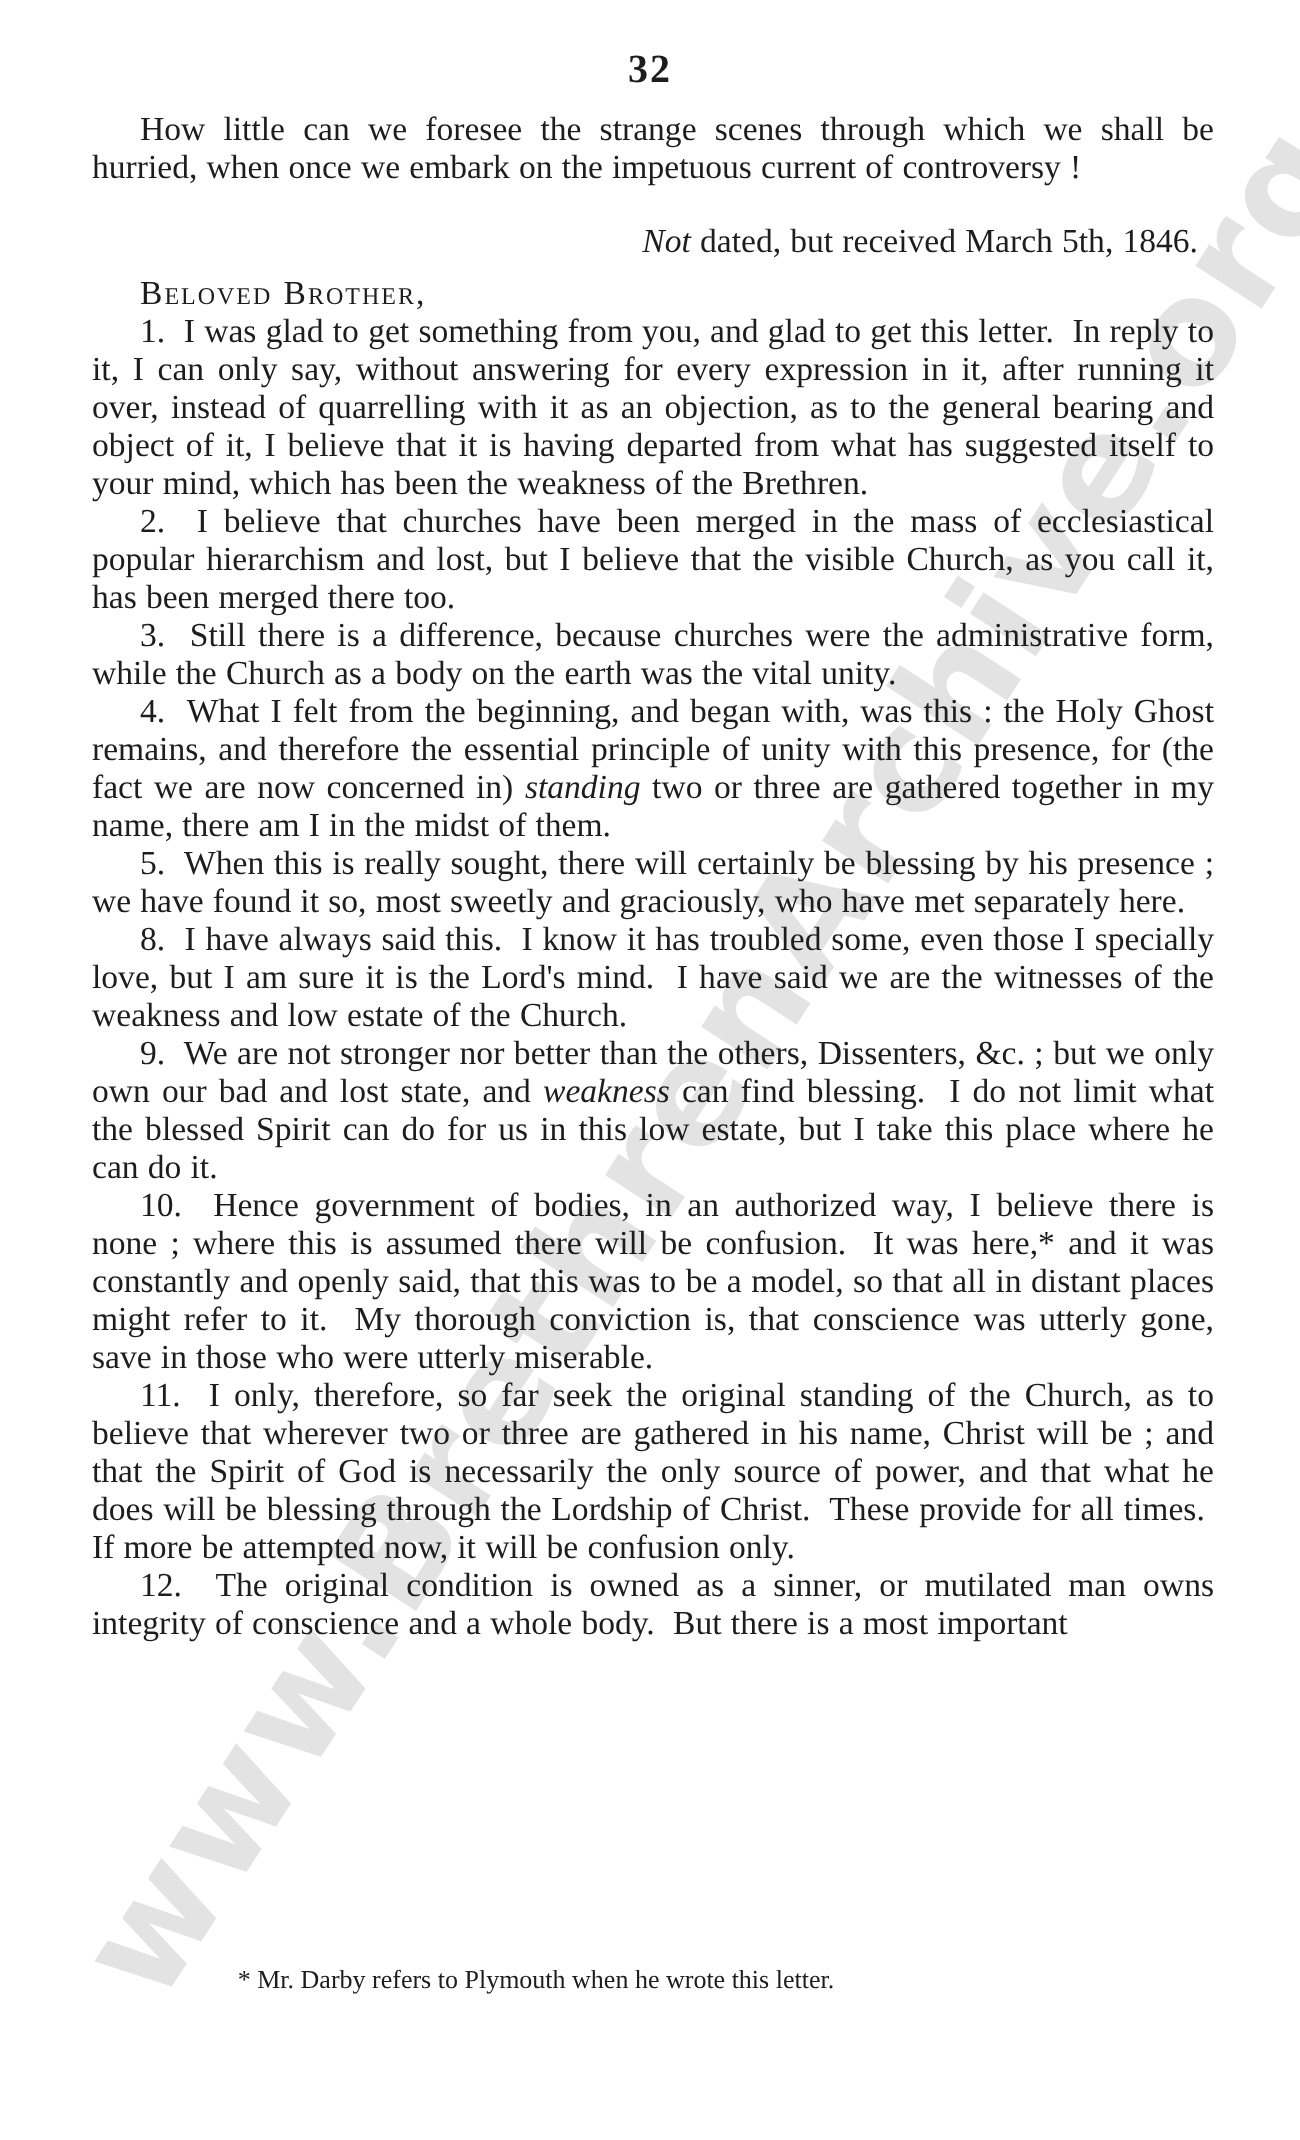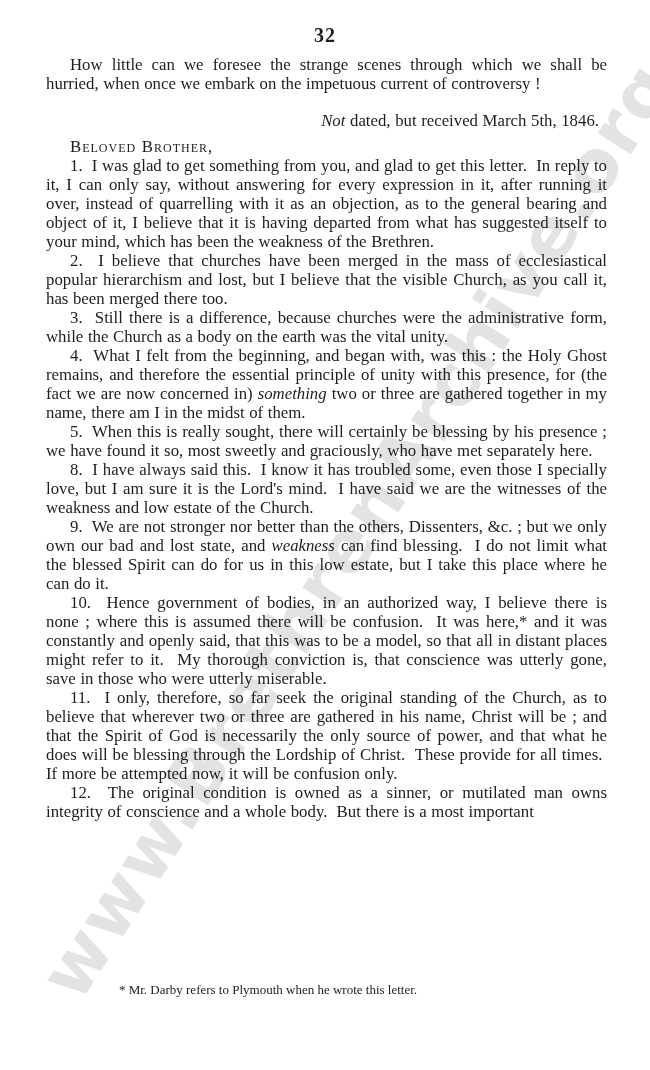--- a/index.html
+++ b/index.html
@@ -95,21 +95,21 @@
   <div class="column">
     <p class="intro">How little can we foresee the strange scenes through which we shall be hurried, when once we embark on the impetuous current of controversy&nbsp;!</p>
 
     <p class="dateline"><span class="ital">Not</span><span> dated, but received March 5th, 1846.</span></p>
 
     <p class="salutation">Beloved Brother,</p>
 
     <p><span>1.&nbsp; I was glad to get something from you, and glad to get this letter.&nbsp; In reply to it, I can only say, without answering for every expression in it, after running it over, instead of quarrelling with it as an objection, as to the general bearing and object of it, I believe that it is having departed from what has suggested itself to your mind, which has been the weakness of the Brethren.</span></p>
     <p><span>2.&nbsp; I believe that churches have been merged in the mass of ecclesiastical popular hierarchism and lost, but I believe that the visible Church, as you call it, has been merged there too.</span></p>
     <p><span>3.&nbsp; Still there is a difference, because churches were the administrative form, while the Church as a body on the earth was the vital unity.</span></p>
-    <p><span>4.&nbsp; What I felt from the beginning, and began with, was this&nbsp;: the Holy Ghost remains, and therefore the essential principle of unity with this presence, for (the fact we are now concerned in) </span><span class="ital">something</span><span> two or three are gathered together in my name, there am I in the midst of them.</span></p>
+    <p><span>4.&nbsp; What I felt from the beginning, and began with, was this&nbsp;: the Holy Ghost remains, and therefore the essential principle of unity with this presence, for (the fact we are now concerned in) </span><span class="ital">standing</span><span> two or three are gathered together in my name, there am I in the midst of them.</span></p>
     <p><span>5.&nbsp; When this is really sought, there will certainly be blessing by his presence&nbsp;; we have found it so, most sweetly and graciously, who have met separately here.</span></p>
     <p><span>8.&nbsp; I have always said this.&nbsp; I know it has troubled some, even those I specially love, but I am sure it is the Lord's mind.&nbsp; I have said we are the witnesses of the weakness and low estate of the Church.</span></p>
     <p><span>9.&nbsp; We are not stronger nor better than the others, Dissenters, &amp;c.&nbsp;; but we only own our bad and lost state, and </span><span class="ital">weakness</span><span> can find blessing.&nbsp; I do not limit what the blessed Spirit can do for us in this low estate, but I take this place where he can do it.</span></p>
     <p><span>10.&nbsp; Hence government of bodies, in an authorized way, I believe there is none&nbsp;; where this is assumed there will be confusion.&nbsp; It was here,* and it was constantly and openly said, that this was to be a model, so that all in distant places might refer to it.&nbsp; My thorough conviction is, that conscience was utterly gone, save in those who were utterly miserable.</span></p>
     <p><span>11.&nbsp; I only, therefore, so far seek the original standing of the Church, as to believe that wherever two or three are gathered in his name, Christ will be&nbsp;; and that the Spirit of God is necessarily the only source of power, and that what he does will be blessing through the Lordship of Christ.&nbsp; These provide for all times.&nbsp; If more be attempted now, it will be confusion only.</span></p>
     <p><span>12.&nbsp; The original condition is owned as a sinner, or mutilated man owns integrity of conscience and a whole body.&nbsp; But there is a most important</span></p>
   </div>
 
   <div class="footnote">* Mr. Darby refers to Plymouth when he wrote this letter.</div>
 

